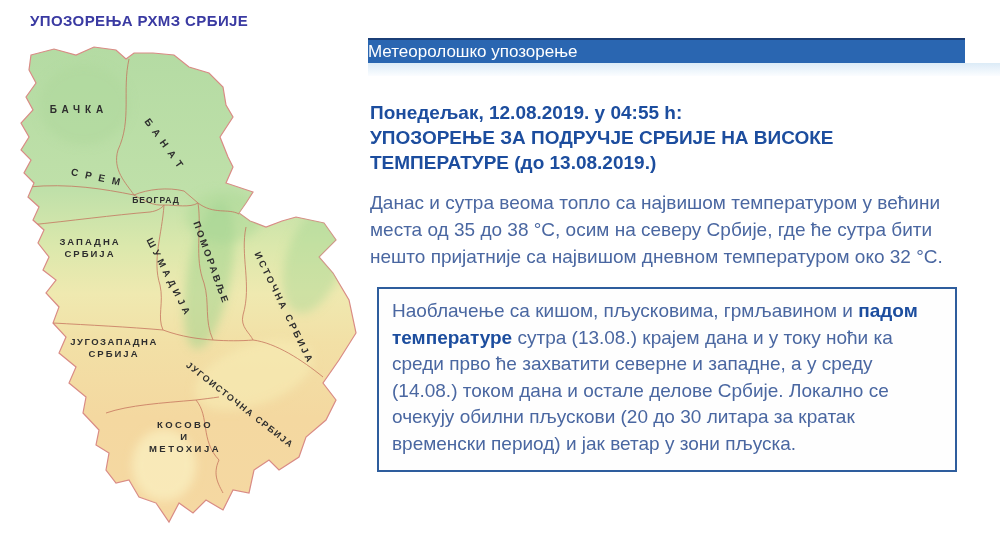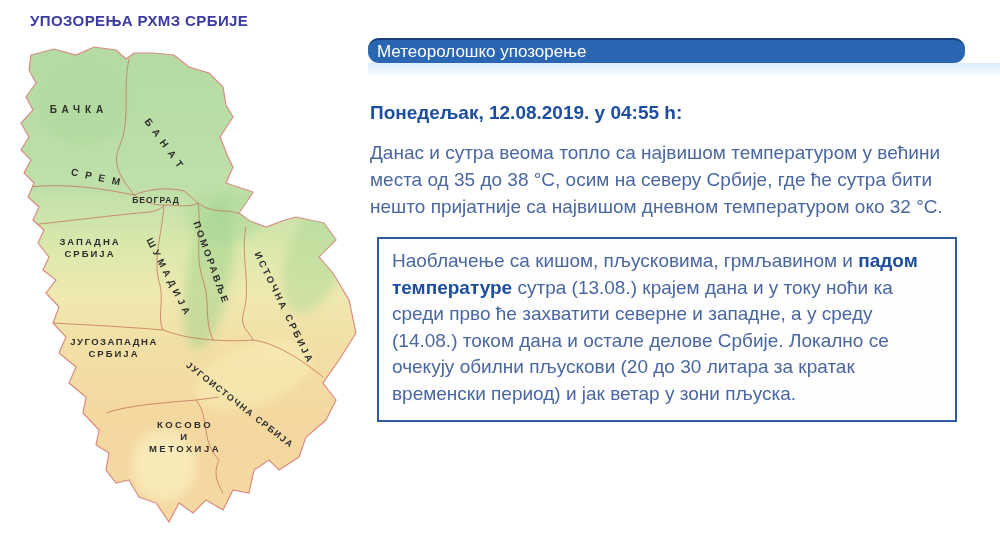--- a/index.html
+++ b/index.html
@@ -21,22 +21,22 @@
     font-weight:bold;
     fill:var(--map-label,#2e2e2e);
     text-anchor:middle;
   }
   .panel{position:absolute;left:368px;top:38px;width:632px;}
   .panel-bar{
     width:597px;height:25px;
     background:var(--bar-bg,#2a66b1);
     border-top:2px solid var(--bar-top,#1b3f77);
     color:var(--bar-text,#ffffff);
-    font-size:17px;line-height:24px;padding-left:9px;
-    box-sizing:border-box;width:597px;border-radius:11px;
+    font-size:17px;line-height:24px;
+    box-sizing:border-box;width:597px;
   }
   .panel-band{
     width:632px;height:13px;
     background:linear-gradient(to bottom,var(--band,#dcebf7),#fbfdff);
   }
   .panel-content{padding-left:2px;margin-top:24px;}
   .warn-title{
     margin:9px 0 0 0;max-width:580px;
     font-size:19px;font-weight:bold;line-height:25px;
     color:var(--title-text,#1c4d9e);
@@ -135,19 +135,20 @@
 </div>
 
 <div class="panel">
   <div class="panel-bar">
     <span>Метеоролошко упозорење</span>
   </div>
   <div class="panel-band"></div>
   <div class="panel-content">
     <p class="warn-title">
       <span>Понедељак, 12.08.2019. у 04:55 h:</span><br>
+      <span>УПОЗОРЕЊЕ ЗА ПОДРУЧЈЕ СРБИЈЕ НА ВИСОКЕ ТЕМПЕРАТУРЕ (до 13.08.2019.)</span>
     </p>
     <p class="warn-summary">Данас и сутра веома топло са највишом температуром у већини места од 35 до 38 °С, осим на северу Србије, где ће сутра бити нешто пријатније са највишом дневном температуром око 32 °С.</p>
     <div class="warn-box">
       <span>Наоблачење са кишом, пљусковима, грмљавином и </span><strong>падом температуре</strong><span> сутра (13.08.) крајем дана и у току ноћи ка среди прво ће захватити северне и западне, а у среду (14.08.) током дана и остале делове Србије. Локално се очекују обилни пљускови (20 до 30 литара за кратак временски период) и јак ветар у зони пљуска.</span>
     </div>
   </div>
 </div>
 
 </body></html>

